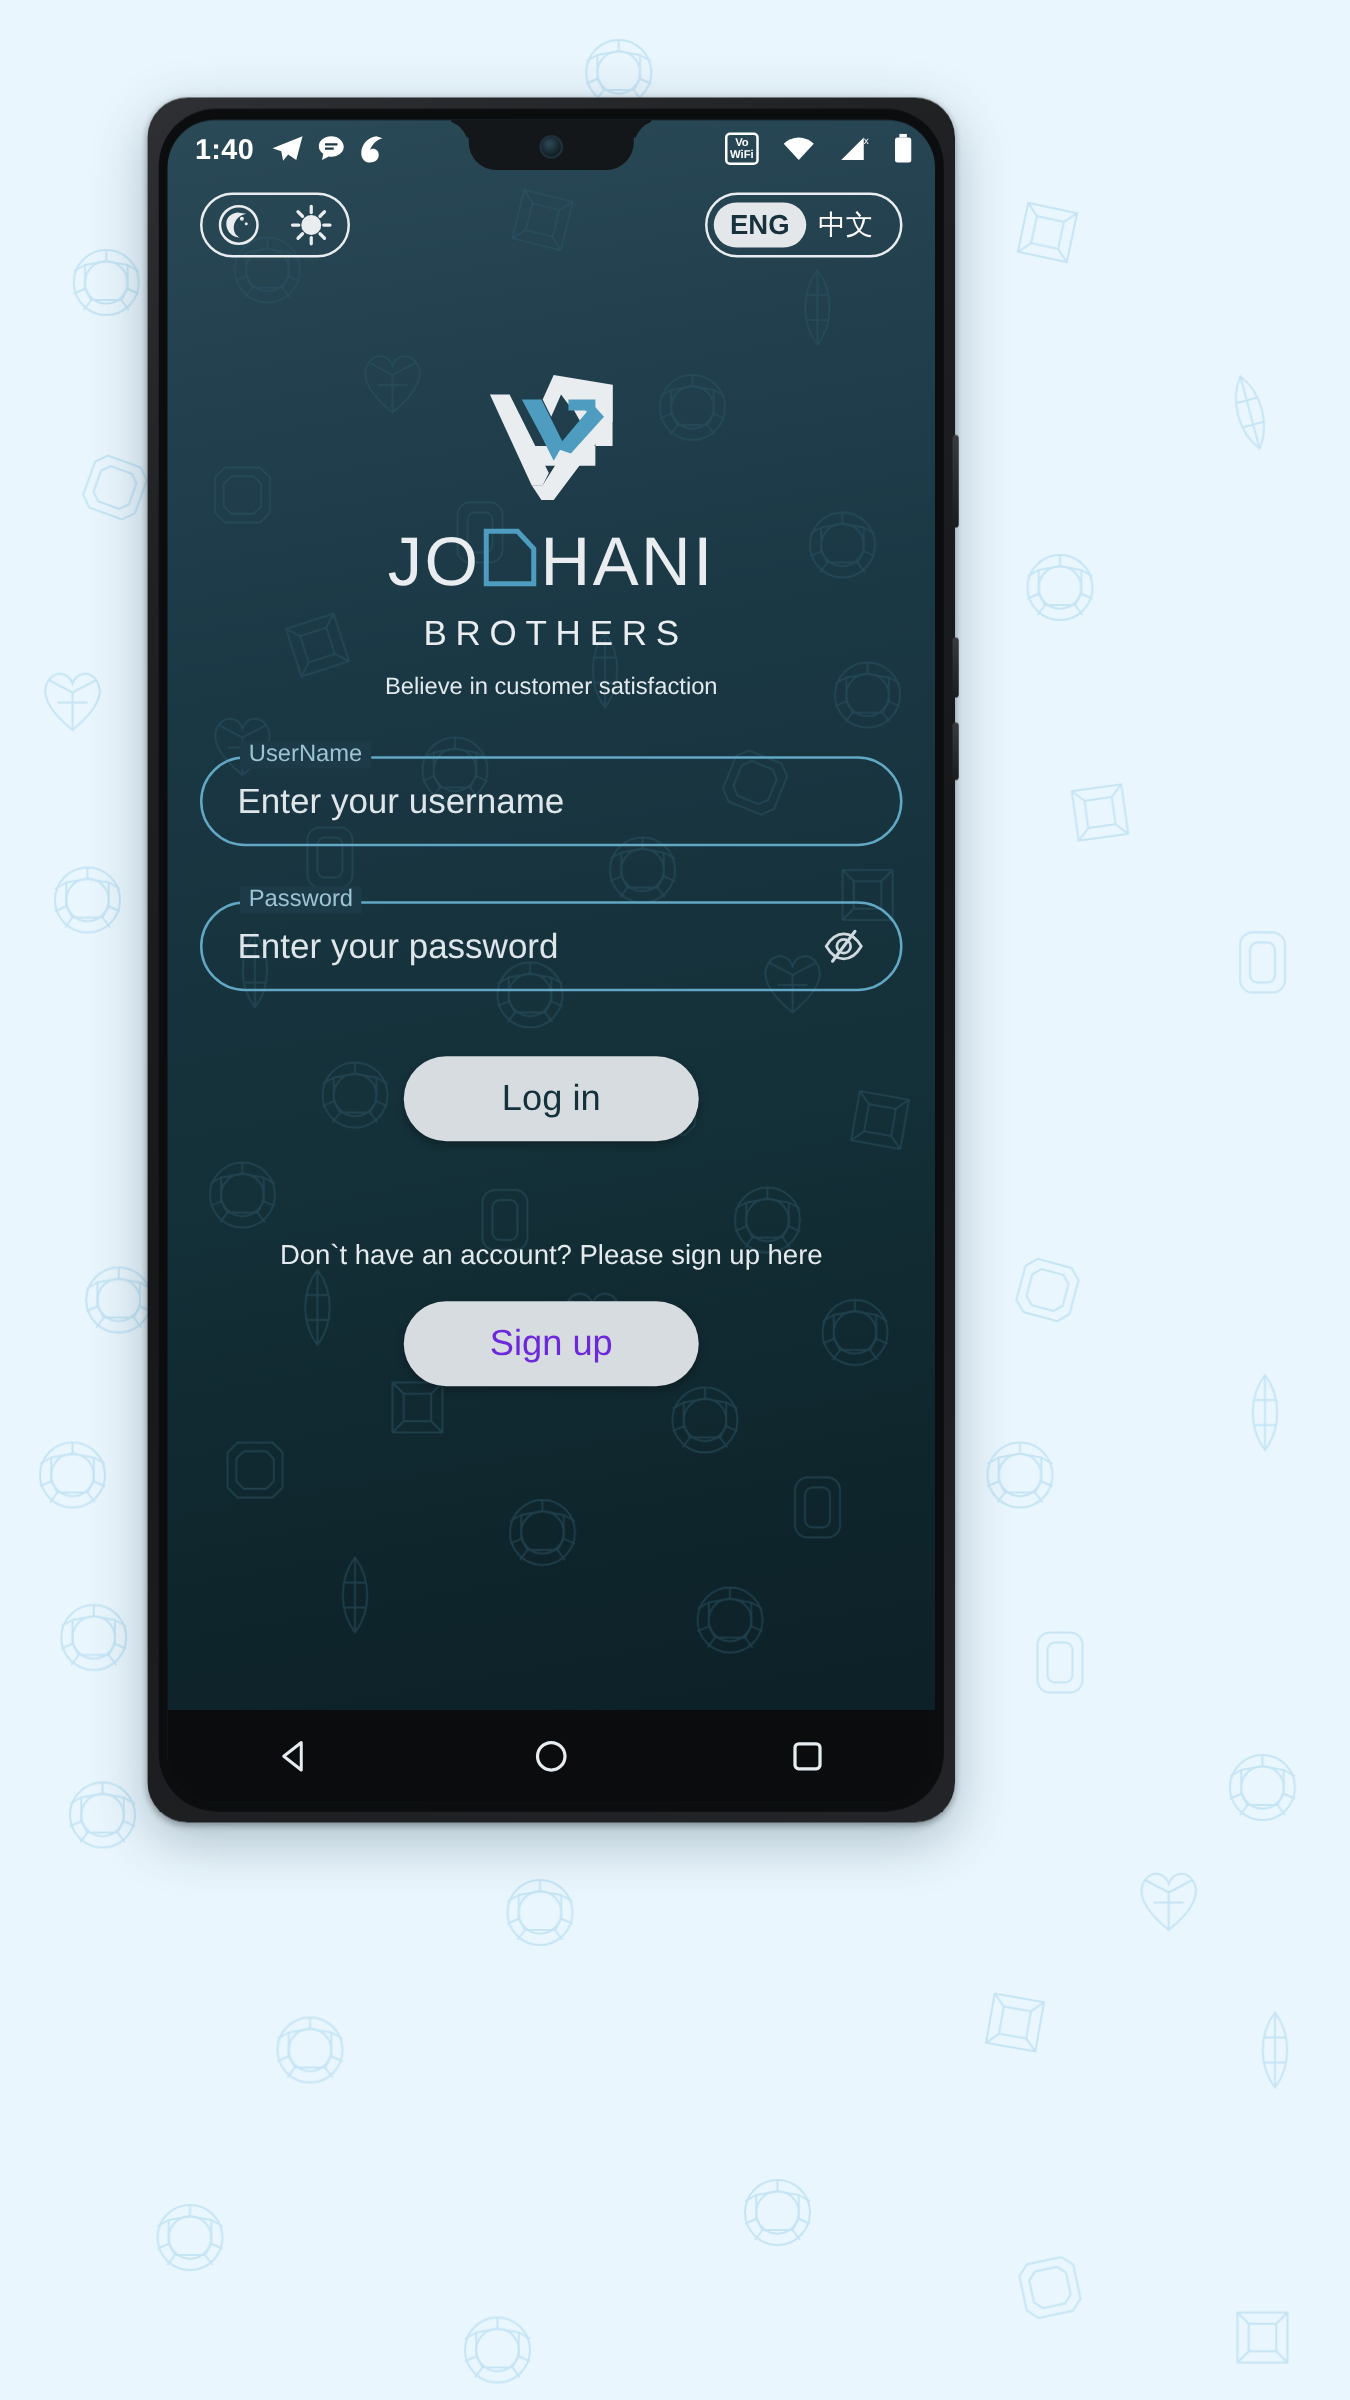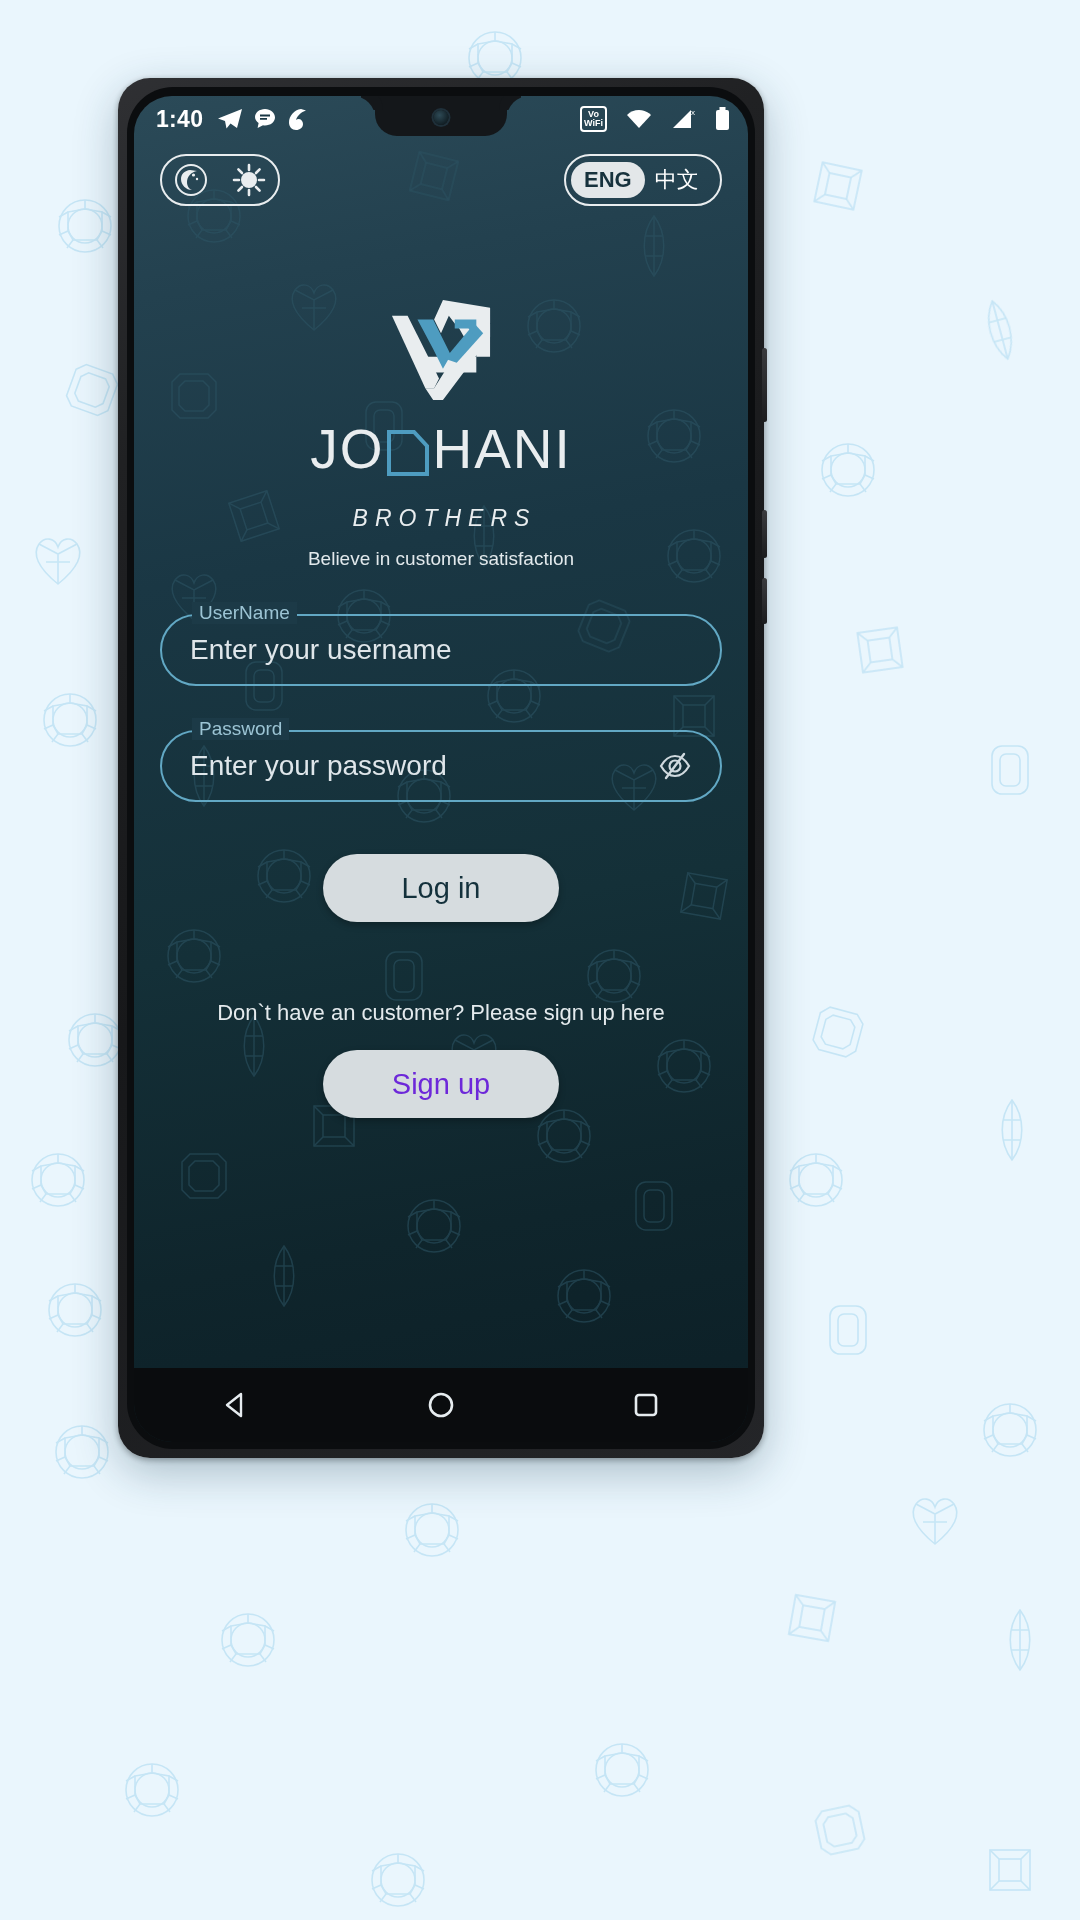--- a/index.html
+++ b/index.html
@@ -164,36 +164,35 @@
     text-align: center;
     flex: none;
   }
   .brand-logo { width: 118px; height: 104px; margin: 0 auto; display: block; }
   .brand-name {
     margin-top: 20px;
     font-size: 55px;
     font-weight: 400;
     letter-spacing: 2px;
     color: #e9edef;
-    display: flex; align-items: flex-end; justify-content: center;
+    display: flex; align-items: flex-start; justify-content: center;
     line-height: 1;
     font-family: "Liberation Sans", sans-serif;
   }
   .brand-name .d-gem {
     width: 44px; height: 48px; margin: 0 2px;
     display: inline-block;
   }
   .brand-sub {
-    margin-top: 28px;
-    font-size: 23px;
+    margin-top: 14px;
+    font-size: 28px;
     letter-spacing: 7px;
     color: #e9edef;
     font-weight: 500;
     padding-left: 7px;
-    font-style: italic;
   }
   .brand-tagline {
     margin-top: 16px;
     font-size: 19px;
     color: #e2e9ec;
     font-weight: 400;
   }
 
   
   .form {
@@ -513,21 +512,21 @@
                 <circle cx="17" cy="15" r="5.5" fill="none" stroke="#cfd9de" stroke-width="2.2"></circle>
                 <path d="M8,27 L26,3" stroke="#cfd9de" stroke-width="2.4" stroke-linecap="round"></path>
               </svg>
             </span>
           </div>
         </div>
 
 
         <button class="btn-primary">Log in</button>
 
-        <div class="signup-text">Don`t have an customer? Please sign up here</div>
+        <div class="signup-text">Don`t have an account? Please sign up here</div>
 
         <button class="btn-secondary">Sign up</button>
       </div>
 
       <div class="nav-bar">
         <span class="nav-btn">
           <svg width="30" height="30" viewBox="0 0 30 30">
             <path d="M20,4 L6,15 L20,26 Z" fill="none" stroke="#e6ecef" stroke-width="2.4" stroke-linejoin="round"></path>
           </svg>
         </span>

